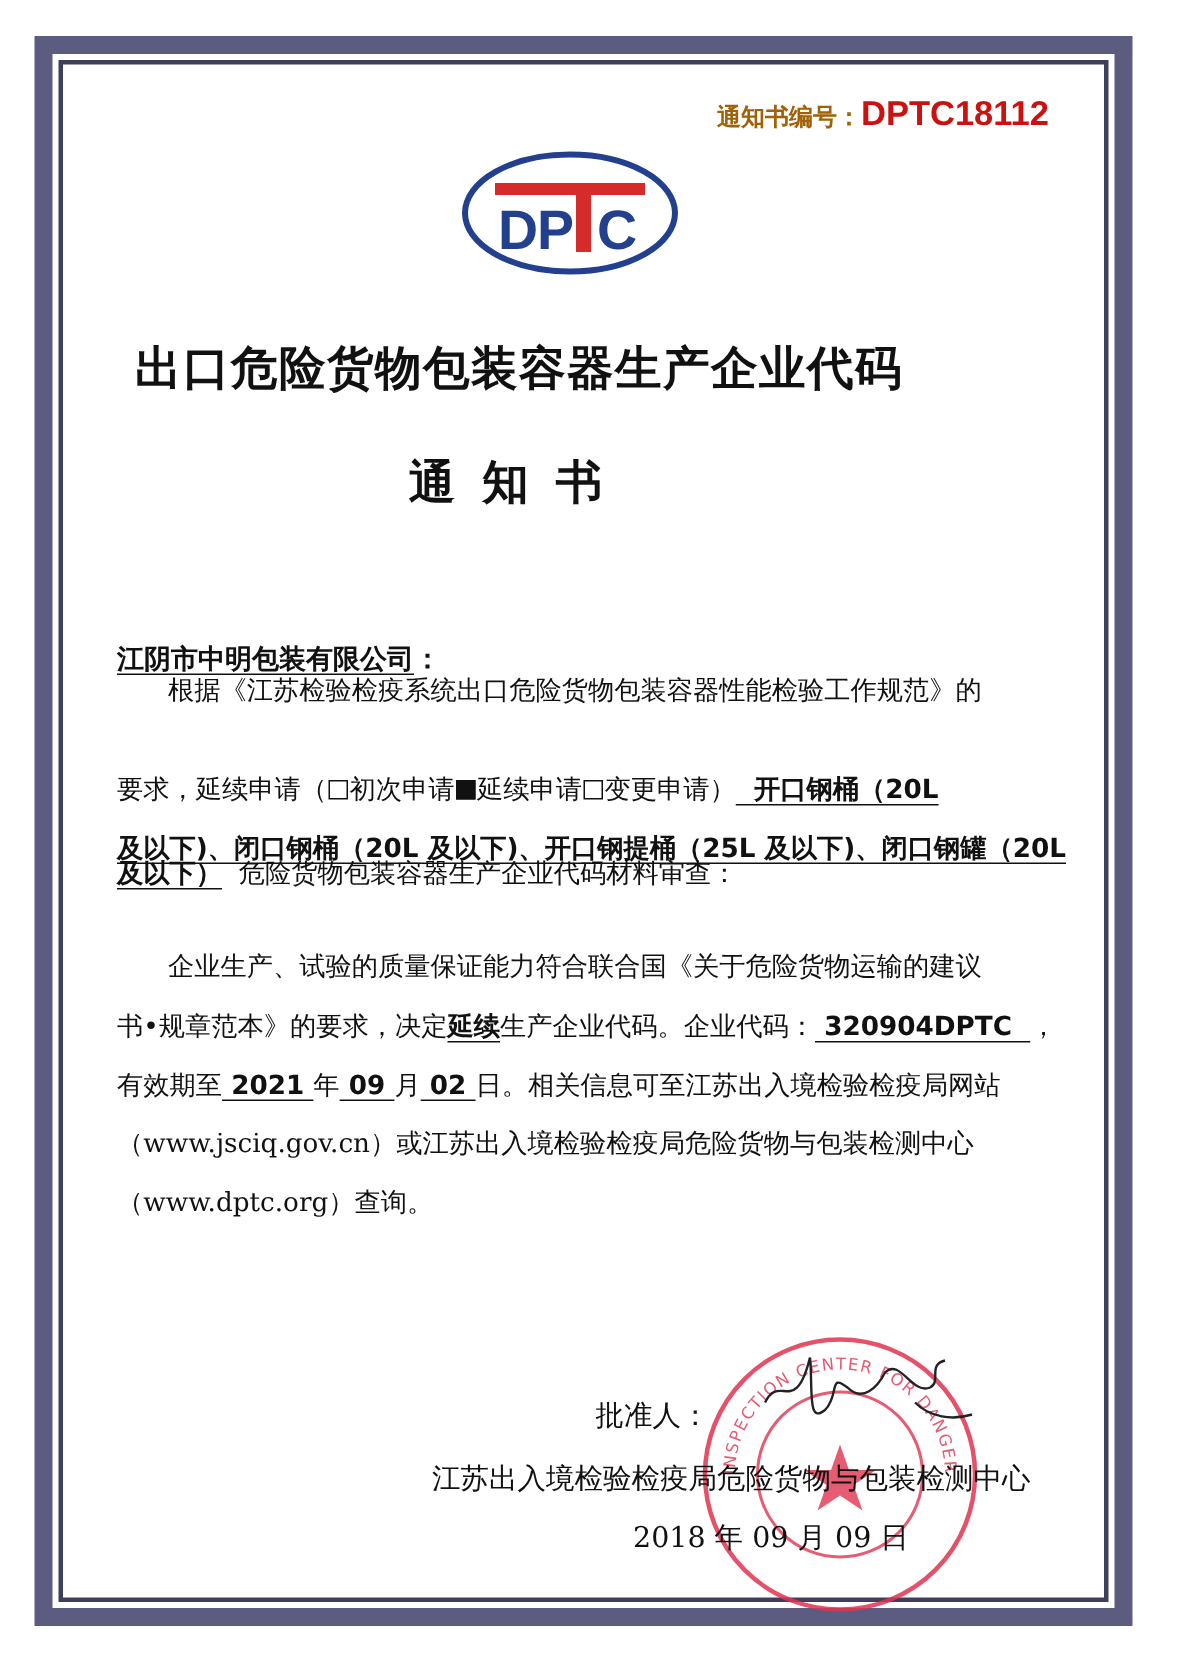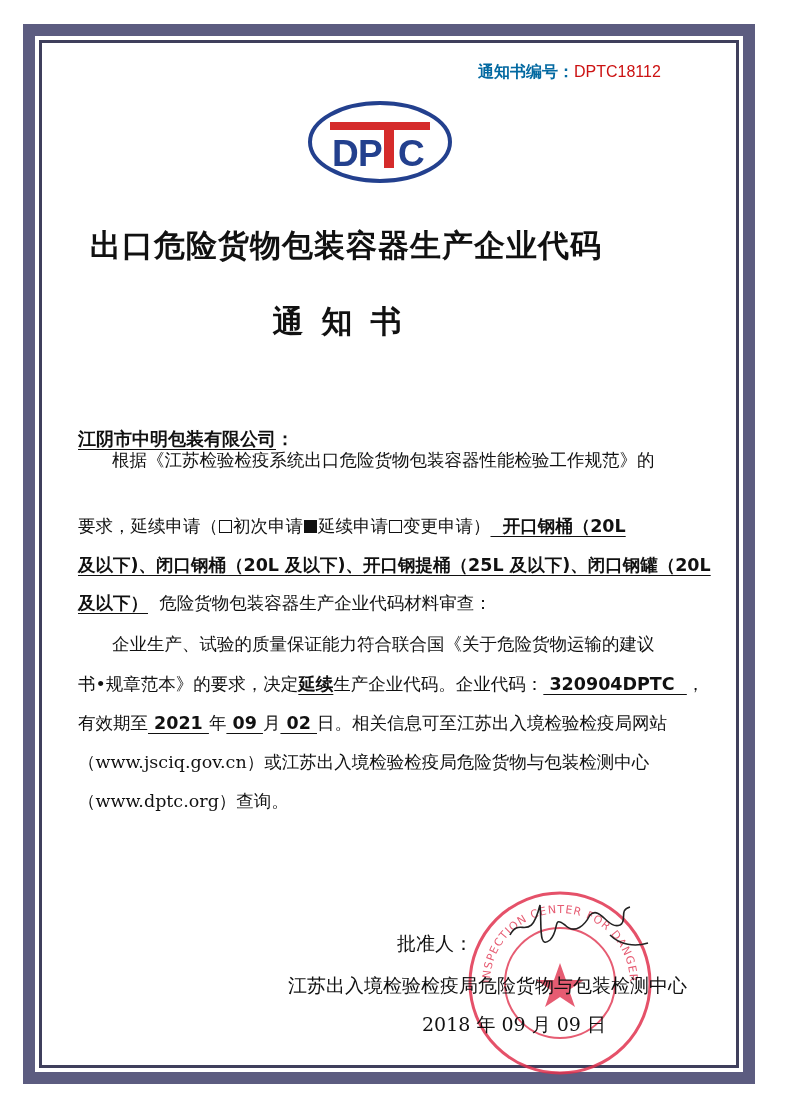--- a/index.html
+++ b/index.html
@@ -5,22 +5,22 @@
   html, body { margin:0; padding:0; background:#ffffff; }
   body { width:800px; height:1110px; position:relative; overflow:hidden;
          font-family:"DejaVu Serif","Liberation Serif",serif; color:#111; }
   .frame-outer { position:absolute; left:23px; top:24px; width:732px; height:1060px;
     box-sizing:border-box; border:12px solid #5c5c80; background:#fff; }
   .frame-inner { position:absolute; left:39px; top:40px; width:700px; height:1028px;
     box-sizing:border-box; border:3px solid #3f3f5c; }
   .abs { position:absolute; }
   .notice-no { left:478px; top:62px; font-family:"Liberation Sans","DejaVu Sans",sans-serif;
     font-size:16px; font-weight:bold; white-space:nowrap; }
-  .notice-no .lbl { color:#0369a1; }
-  .notice-no .val { color:#cc1111; font-weight:normal; font-size:16px; }
+  .notice-no .lbl { color:#a16207; }
+  .notice-no .val { color:#cc1111; font-weight:bold; font-size:23px; }
   .logo { left:306px; top:100px; width:148px; width:148px; height:82px; }
   .title { left:0; width:692px; text-align:center; font-family:"DejaVu Sans","Liberation Sans",sans-serif; font-weight:bold; color:#111; }
   .title1 { top:225px; font-size:31px; letter-spacing:1px; }
   .title2 { top:301px; font-size:31px; letter-spacing:18px; box-sizing:border-box; }
   .body-text { font-family:"DejaVu Serif","Liberation Serif",serif; font-size:17.5px; white-space:nowrap; }
   .sans-b { font-family:"DejaVu Sans","Liberation Sans",sans-serif; font-weight:bold; }
   .u { text-decoration:underline; text-underline-offset:4px; }
   .line { position:absolute; left:78px; }
   .recipient { top:427px; font-size:18px; }
   .stamp { left:465px; top:888px; width:190px; height:190px; }
@@ -60,21 +60,21 @@
 </div>
 
 <div class="line body-text" style="top:448px; left:112px;">根据《江苏检验检疫系统出口危险货物包装容器性能检验工作规范》的</div>
 
 <div class="line body-text" style="top:514px;">
   <span>要求，延续申请（</span><span class="box"></span><span>初次申请</span><span class="box filled"></span><span>延续申请</span><span class="box"></span><span>变更申请</span><span>）</span><span class="u sans-b" style="white-space:pre;text-align:right;">  开口钢桶（20L</span>
 </div>
 
 <div class="line body-text sans-b u" style="top:553px;">及以下)、闭口钢桶（20L 及以下)、开口钢提桶（25L 及以下)、闭口钢罐（20L</div>
 
-<div class="line body-text" style="top:591px;">
+<div class="line body-text" style="top:570px;">
   <span class="u sans-b">及以下）</span><span style="white-space:pre;">  危险货物包装容器生产企业代码材料审查：</span>
 </div>
 
 <div class="line body-text" style="top:632px; left:112px;">企业生产、试验的质量保证能力符合联合国《关于危险货物运输的建议</div>
 
 <div class="line body-text" style="top:672px;">
   <span>书•规章范本》的要求，决定</span><span class="u sans-b">延续</span><span>生产企业代码。企业代码：</span><span class="u sans-b" style="white-space:pre;"> 320904DPTC  </span><span>，</span>
 </div>
 
 <div class="line body-text" style="top:711px;">

